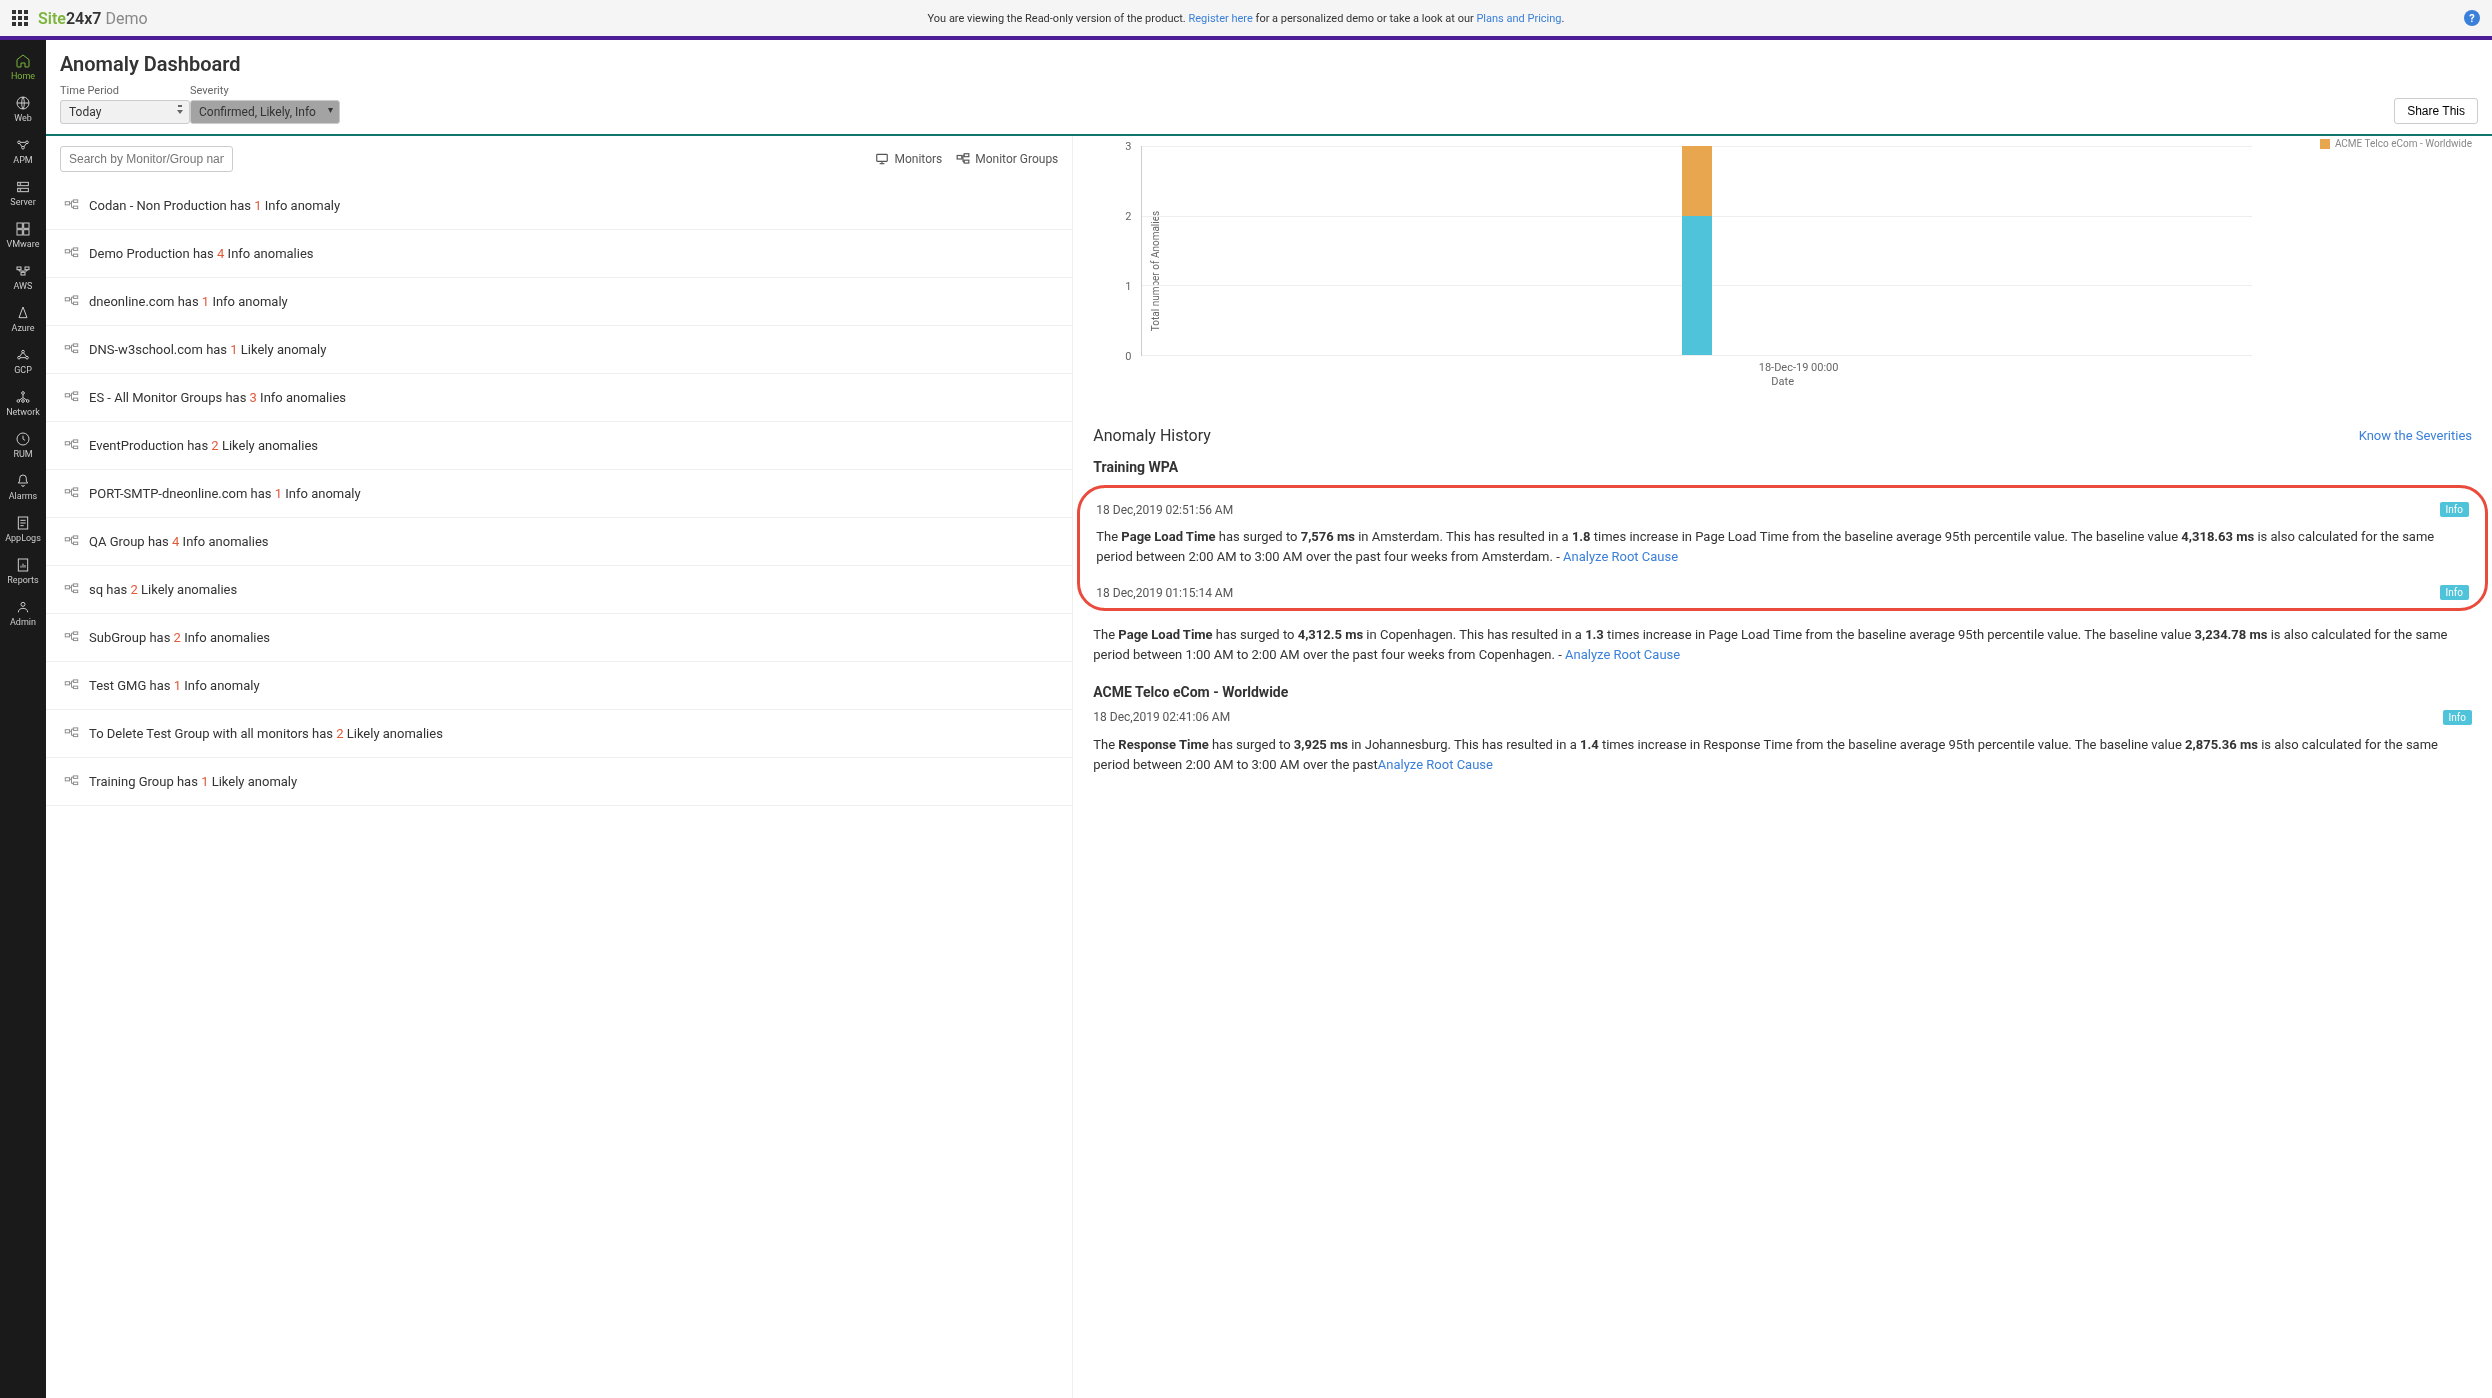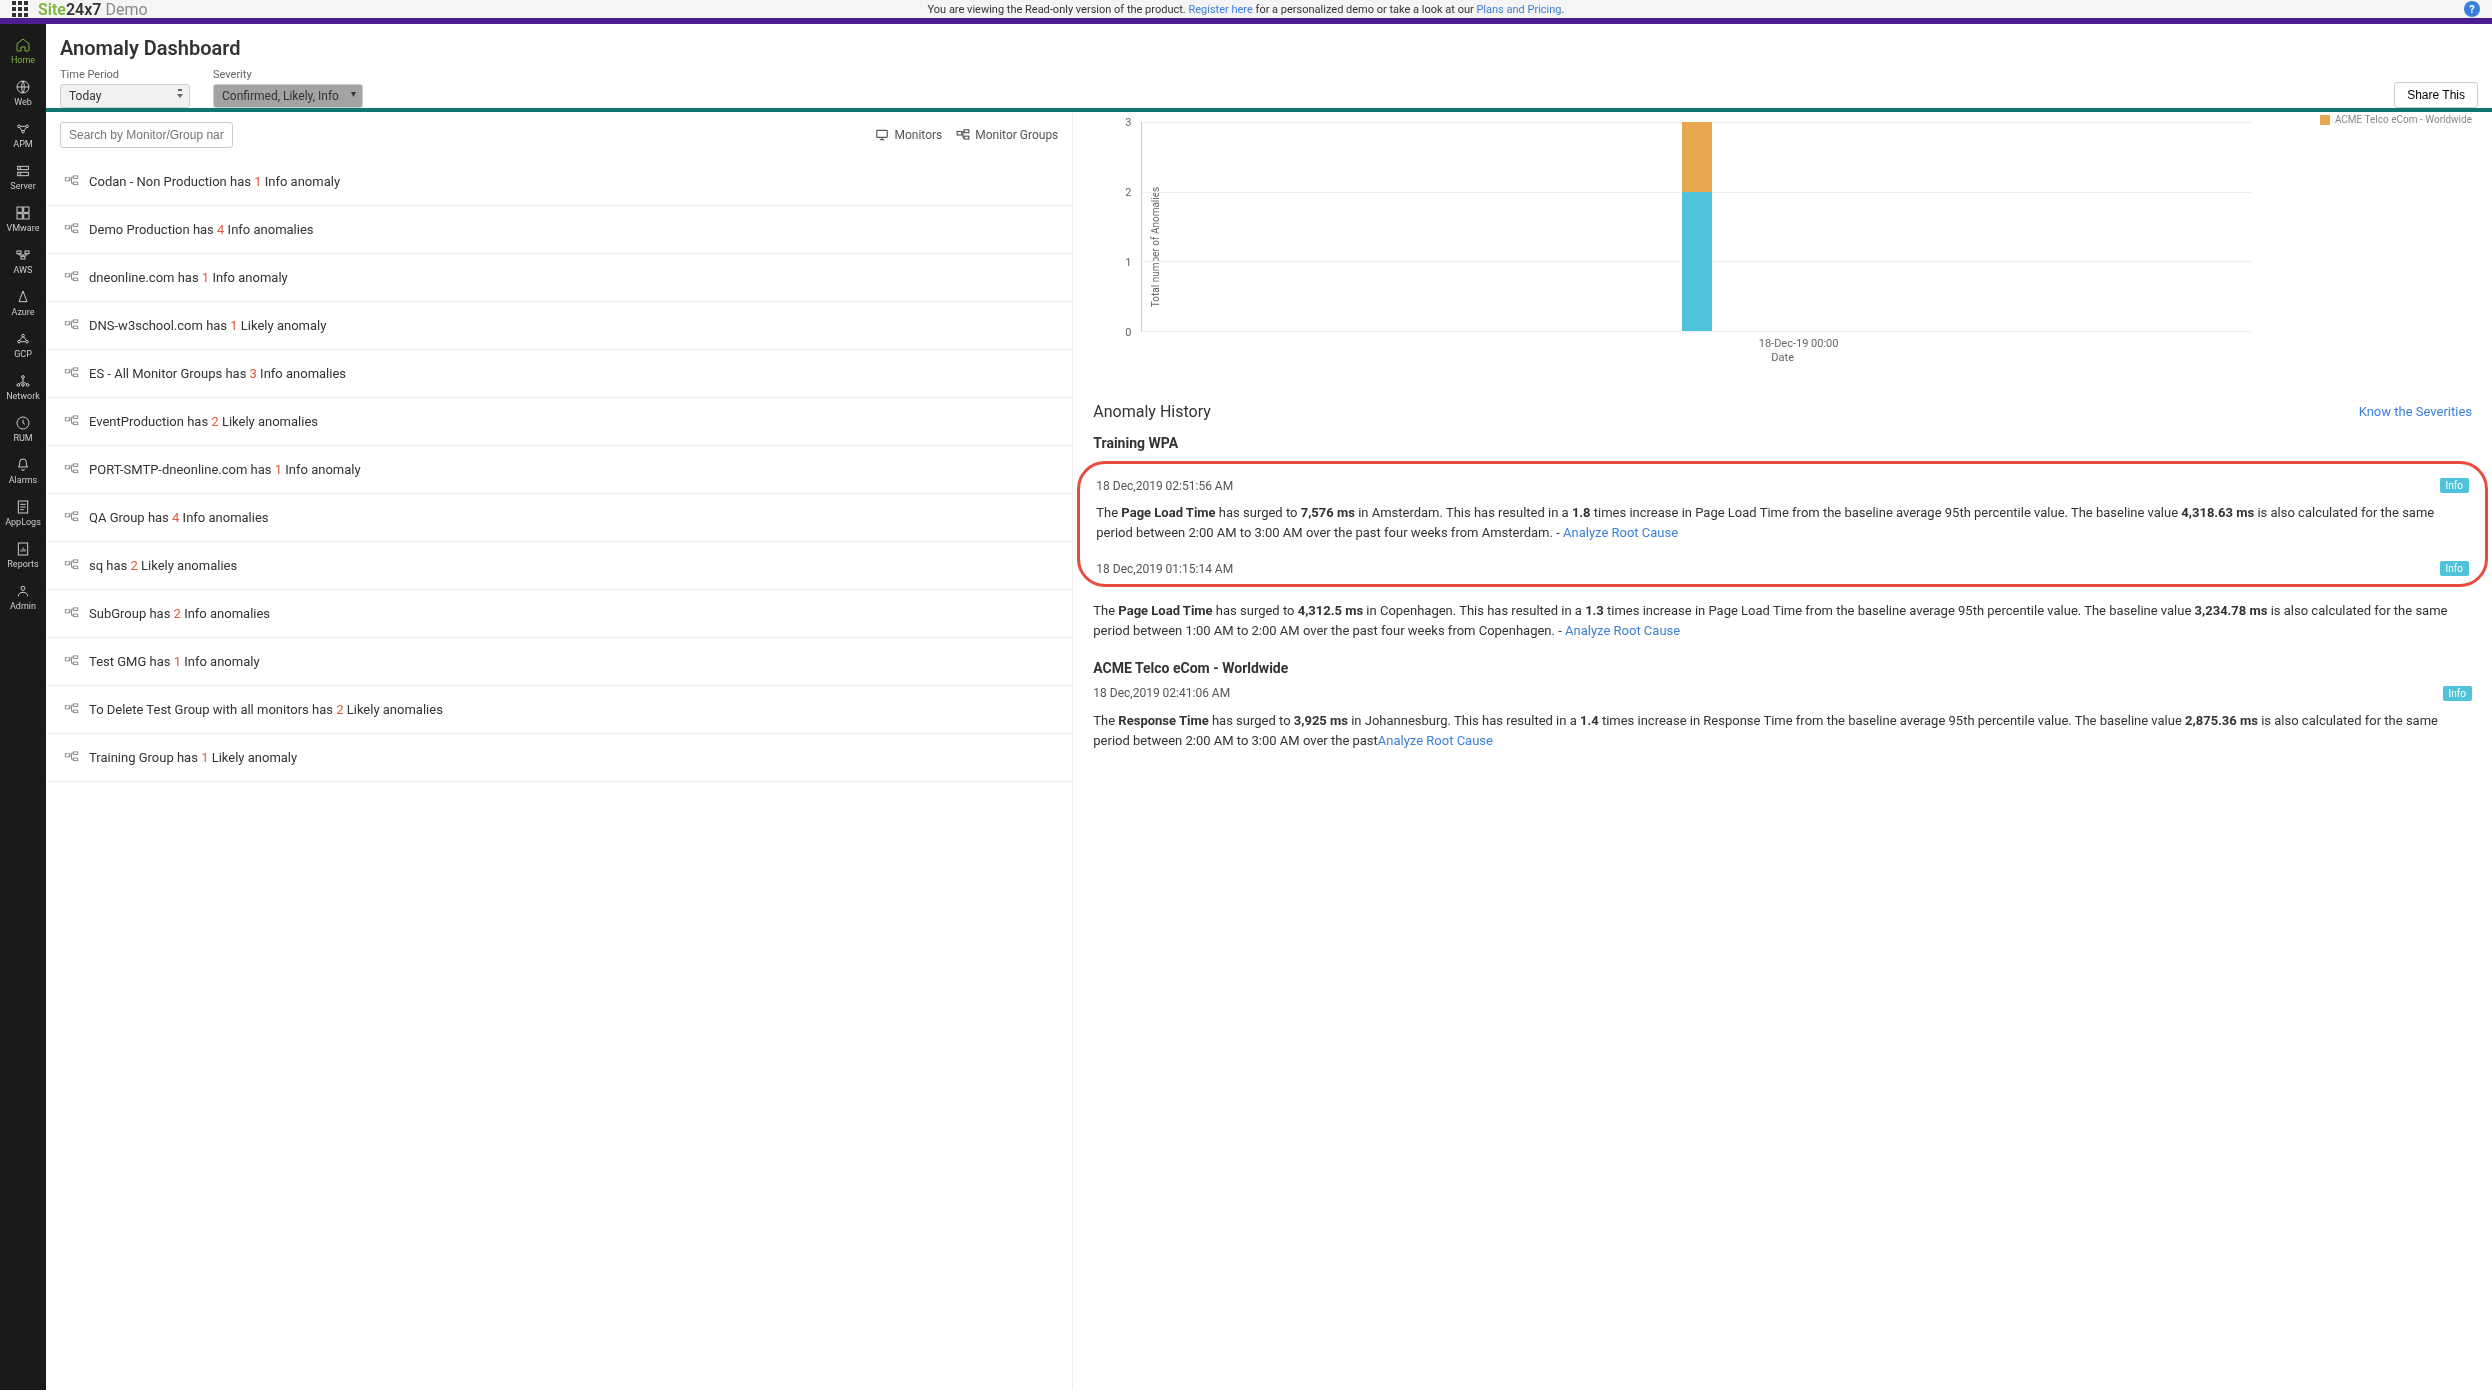--- a/index.html
+++ b/index.html
@@ -1,34 +1,34 @@
 <!DOCTYPE html>
 <html><head>
 <meta charset="utf-8">
 <style>
 * { box-sizing: border-box; margin: 0; padding: 0; }
 body { font-family: -apple-system, BlinkMacSystemFont, "Segoe UI", Roboto, Arial, sans-serif; font-size: 13px; color: #333; background: #fff; overflow: hidden; }
-.top-banner { background: #f5f5f5; border-bottom: 6px solid #4c1d95; height: 24px; display: flex; align-items: center; padding: 0 12px; position: relative; }
+.top-banner { background: #f5f5f5; border-bottom: 4px solid #4c1d95; height: 40px; display: flex; align-items: center; padding: 0 12px; position: relative; }
 .logo { font-size: 16px; font-weight: 600; }
 .logo .site { color: #7db53c; }
 .logo .x7 { color: #333; }
 .logo .demo { color: #888; font-weight: 400; margin-left: 4px; }
 .banner-msg { position: absolute; left: 50%; transform: translateX(-50%); font-size: 11px; color: #333; }
 .banner-msg a { color: #3a7fd9; text-decoration: none; }
 .help-icon { margin-left: auto; width: 16px; height: 16px; border-radius: 50%; background: #3a7fd9; color: #fff; display: flex; align-items: center; justify-content: center; font-size: 11px; font-weight: 700; cursor: pointer; }
 .apps-icon { width: 16px; height: 16px; margin-right: 10px; display: grid; grid-template-columns: repeat(3,4px); grid-template-rows: repeat(3,4px); gap: 2px; cursor: pointer; }
 .apps-icon span { background: #333; }
 .layout { display: flex; height: calc(100vh - 32px); }
 .sidebar { width: 46px; background: #1a1a1a; display: flex; flex-direction: column; align-items: center; padding-top: 6px; overflow: hidden; }
 .nav-item { width: 46px; display: flex; flex-direction: column; align-items: center; padding: 7px 0; cursor: pointer; color: #ccc; font-size: 9px; }
 .nav-item.active { color: #7db53c; }
 .nav-item svg { width: 16px; height: 16px; margin-bottom: 2px; }
 .main { flex: 1; display: flex; flex-direction: column; overflow: hidden; }
 .page-title { font-size: 20px; font-weight: 600; padding: 12px 14px 8px; }
-.filter-bar { padding: 0 14px 0; display: flex; align-items: flex-end; gap: 23px; border-bottom: 4px solid #0f766e; }
+.filter-bar { padding: 0 14px 10px; display: flex; align-items: flex-end; gap: 0; border-bottom: 2px solid #0f766e; }
 .filter-group { display: flex; flex-direction: column; }
 .filter-label { font-size: 11px; color: #666; margin-bottom: 3px; }
 .select-box { background: #f1f1f1; border: 1px solid #ccc; border-radius: 3px; padding: 4px 8px; font-size: 12px; min-width: 130px; position: relative; cursor: pointer; }
 .select-box.time::after { content: ""; position: absolute; right: 6px; top: 50%; transform: translateY(-50%); width: 0; height: 0; border-left: 3px solid transparent; border-right: 3px solid transparent; border-top: 4px solid #666; box-shadow: 0 -6px 0 -1px #666; }
 .select-box.sev { background: #a3a3a3; }
 .select-box.sev::after { content: "▾"; position: absolute; right: 6px; top: 3px; font-size: 10px; }
 .share-btn { margin-left: auto; background: #fff; border: 1px solid #ccc; border-radius: 3px; padding: 5px 12px; font-size: 12px; cursor: pointer; }
 .content { flex: 1; display: flex; overflow: hidden; }
 .left-col { width: 42%; border-right: 1px solid #eee; display: flex; flex-direction: column; }
 .search-row { padding: 10px 14px; display: flex; align-items: center; gap: 14px; }

